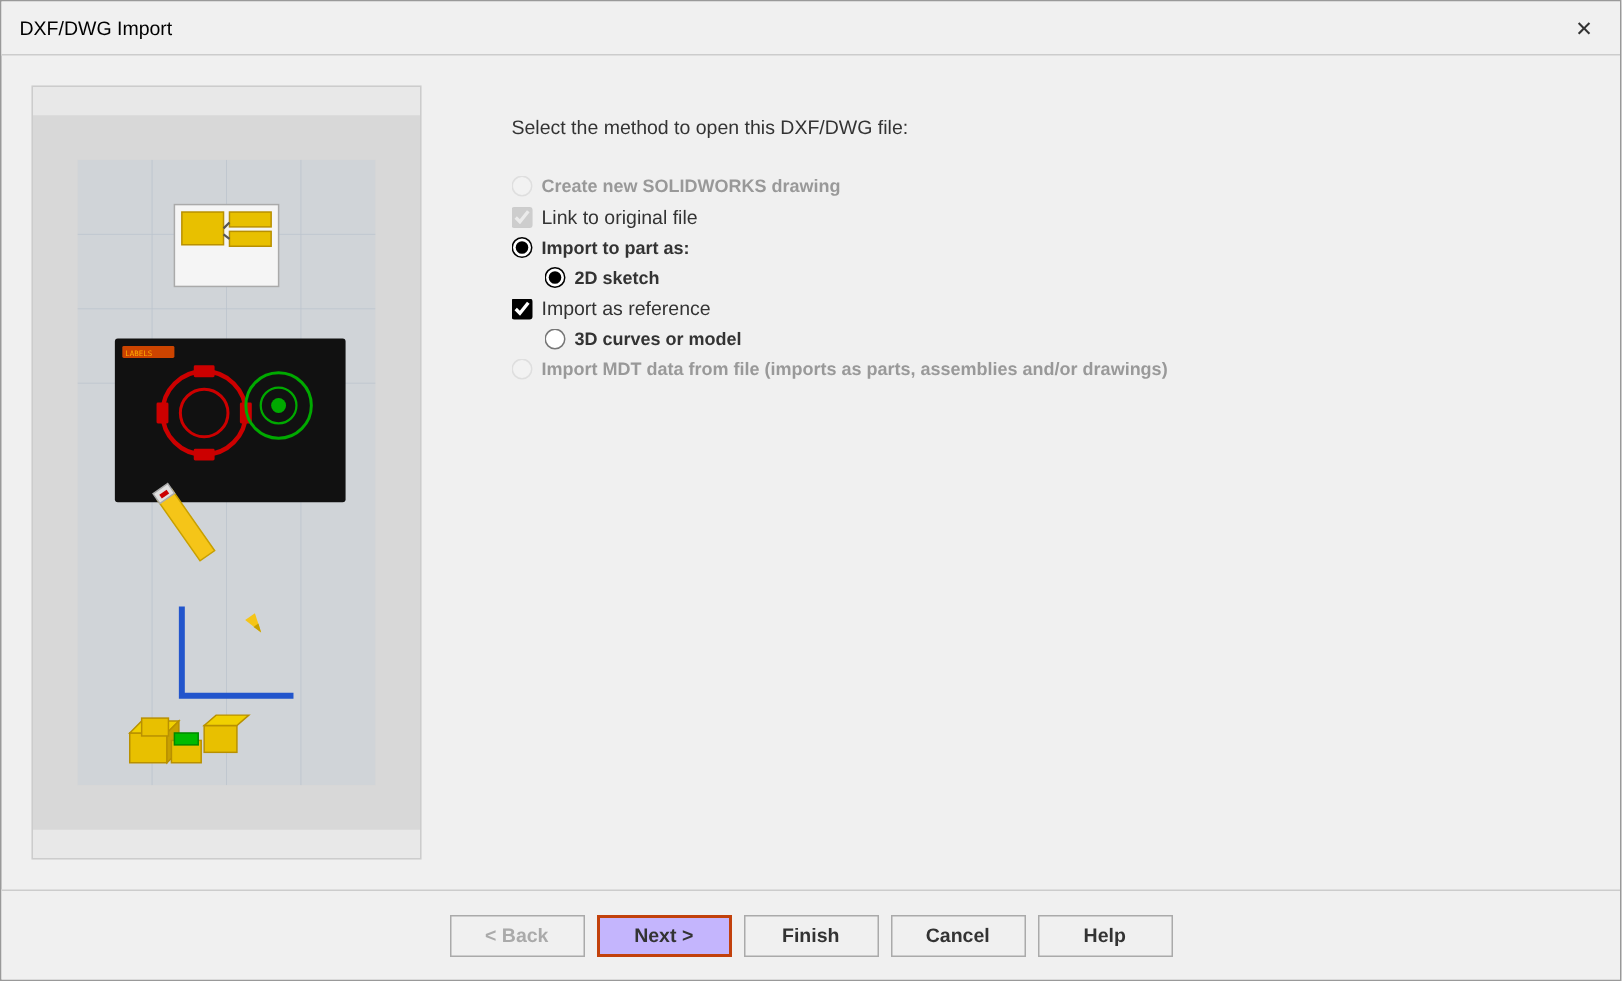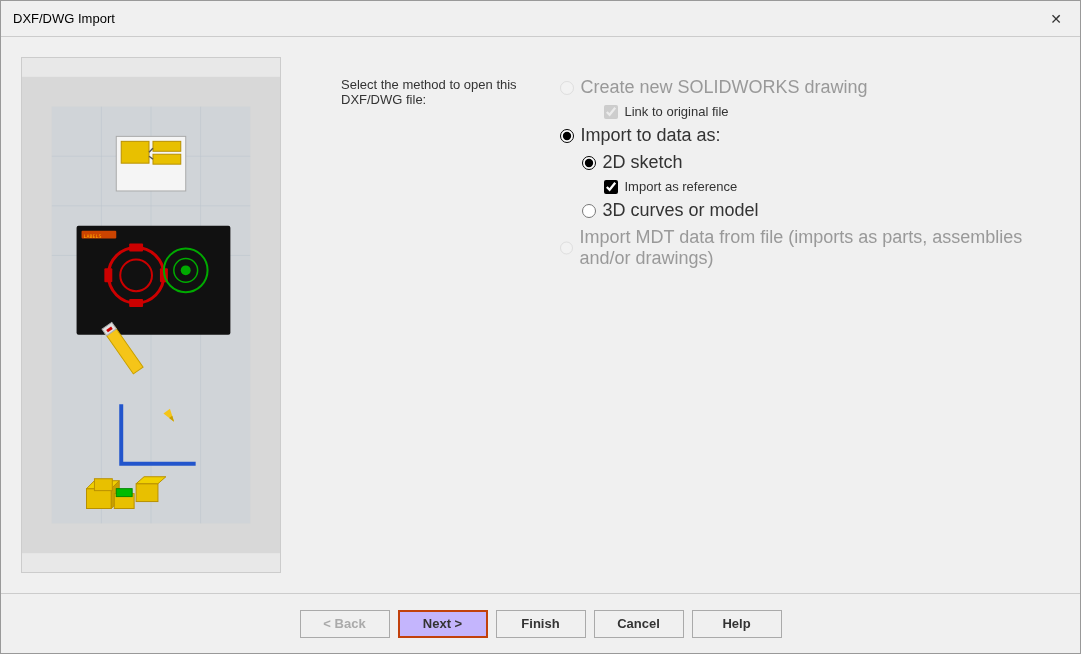--- a/index.html
+++ b/index.html
@@ -63,21 +63,21 @@
       border: 1px solid #ccc;
       display: flex;
       align-items: center;
       justify-content: center;
       position: relative;
       overflow: hidden;
     }
     .right-panel {
       flex: 1;
       display: flex;
-      flex-direction: row;
+      flex-direction: column;
       padding-top: 20px;
       padding-left: 40px;
     }
     .prompt-text {
       font-size: 13px;
       color: #333;
       margin-bottom: 25px;
     }
     .options-group {
       display: flex;
@@ -90,28 +90,29 @@
       gap: 6px;
       cursor: pointer;
     }
     .radio-option input[type="radio"] {
       width: 14px;
       height: 14px;
       accent-color: #000;
       cursor: pointer;
     }
     .radio-option label {
-      font-size: 18px;
-      color: #333;
-      cursor: pointer;
+      font-size: 12px;
+      color: #333;
+      cursor: pointer;
+      font-weight: bold;
     }
     .radio-option.disabled label { color: #999; }
     .radio-option.disabled input { opacity: 0.5; }
     .indented-1 { margin-left: 22px; }
-    .indented-2 { margin-left: 44px; }
+    .indented-2 { }
     .check-option {
       display: flex;
       align-items: center;
       gap: 6px;
       cursor: pointer;
     }
     .check-option input[type="checkbox"] {
       width: 14px;
       height: 14px;
       accent-color: #000;
@@ -251,21 +252,21 @@
 
 
 
         <div class="check-option disabled indented-2">
           <input type="checkbox" id="chk1" checked="" disabled="" style="">
           <label for="chk1">Link to original file</label>
         </div>
 
         <div class="radio-option">
           <input type="radio" name="method" id="opt4" checked="" style="">
-          <label for="opt4">Import to data as:</label>
+          <label for="opt4">Import to part as:</label>
         </div>
 
         <div class="radio-option indented-1">
           <input type="radio" name="sketch" id="opt5" checked="" style="">
           <label for="opt5">2D sketch</label>
         </div>
 
         <div class="check-option indented-2">
           <input type="checkbox" id="chk2" checked="" style="">
           <label for="chk2">Import as reference</label>

